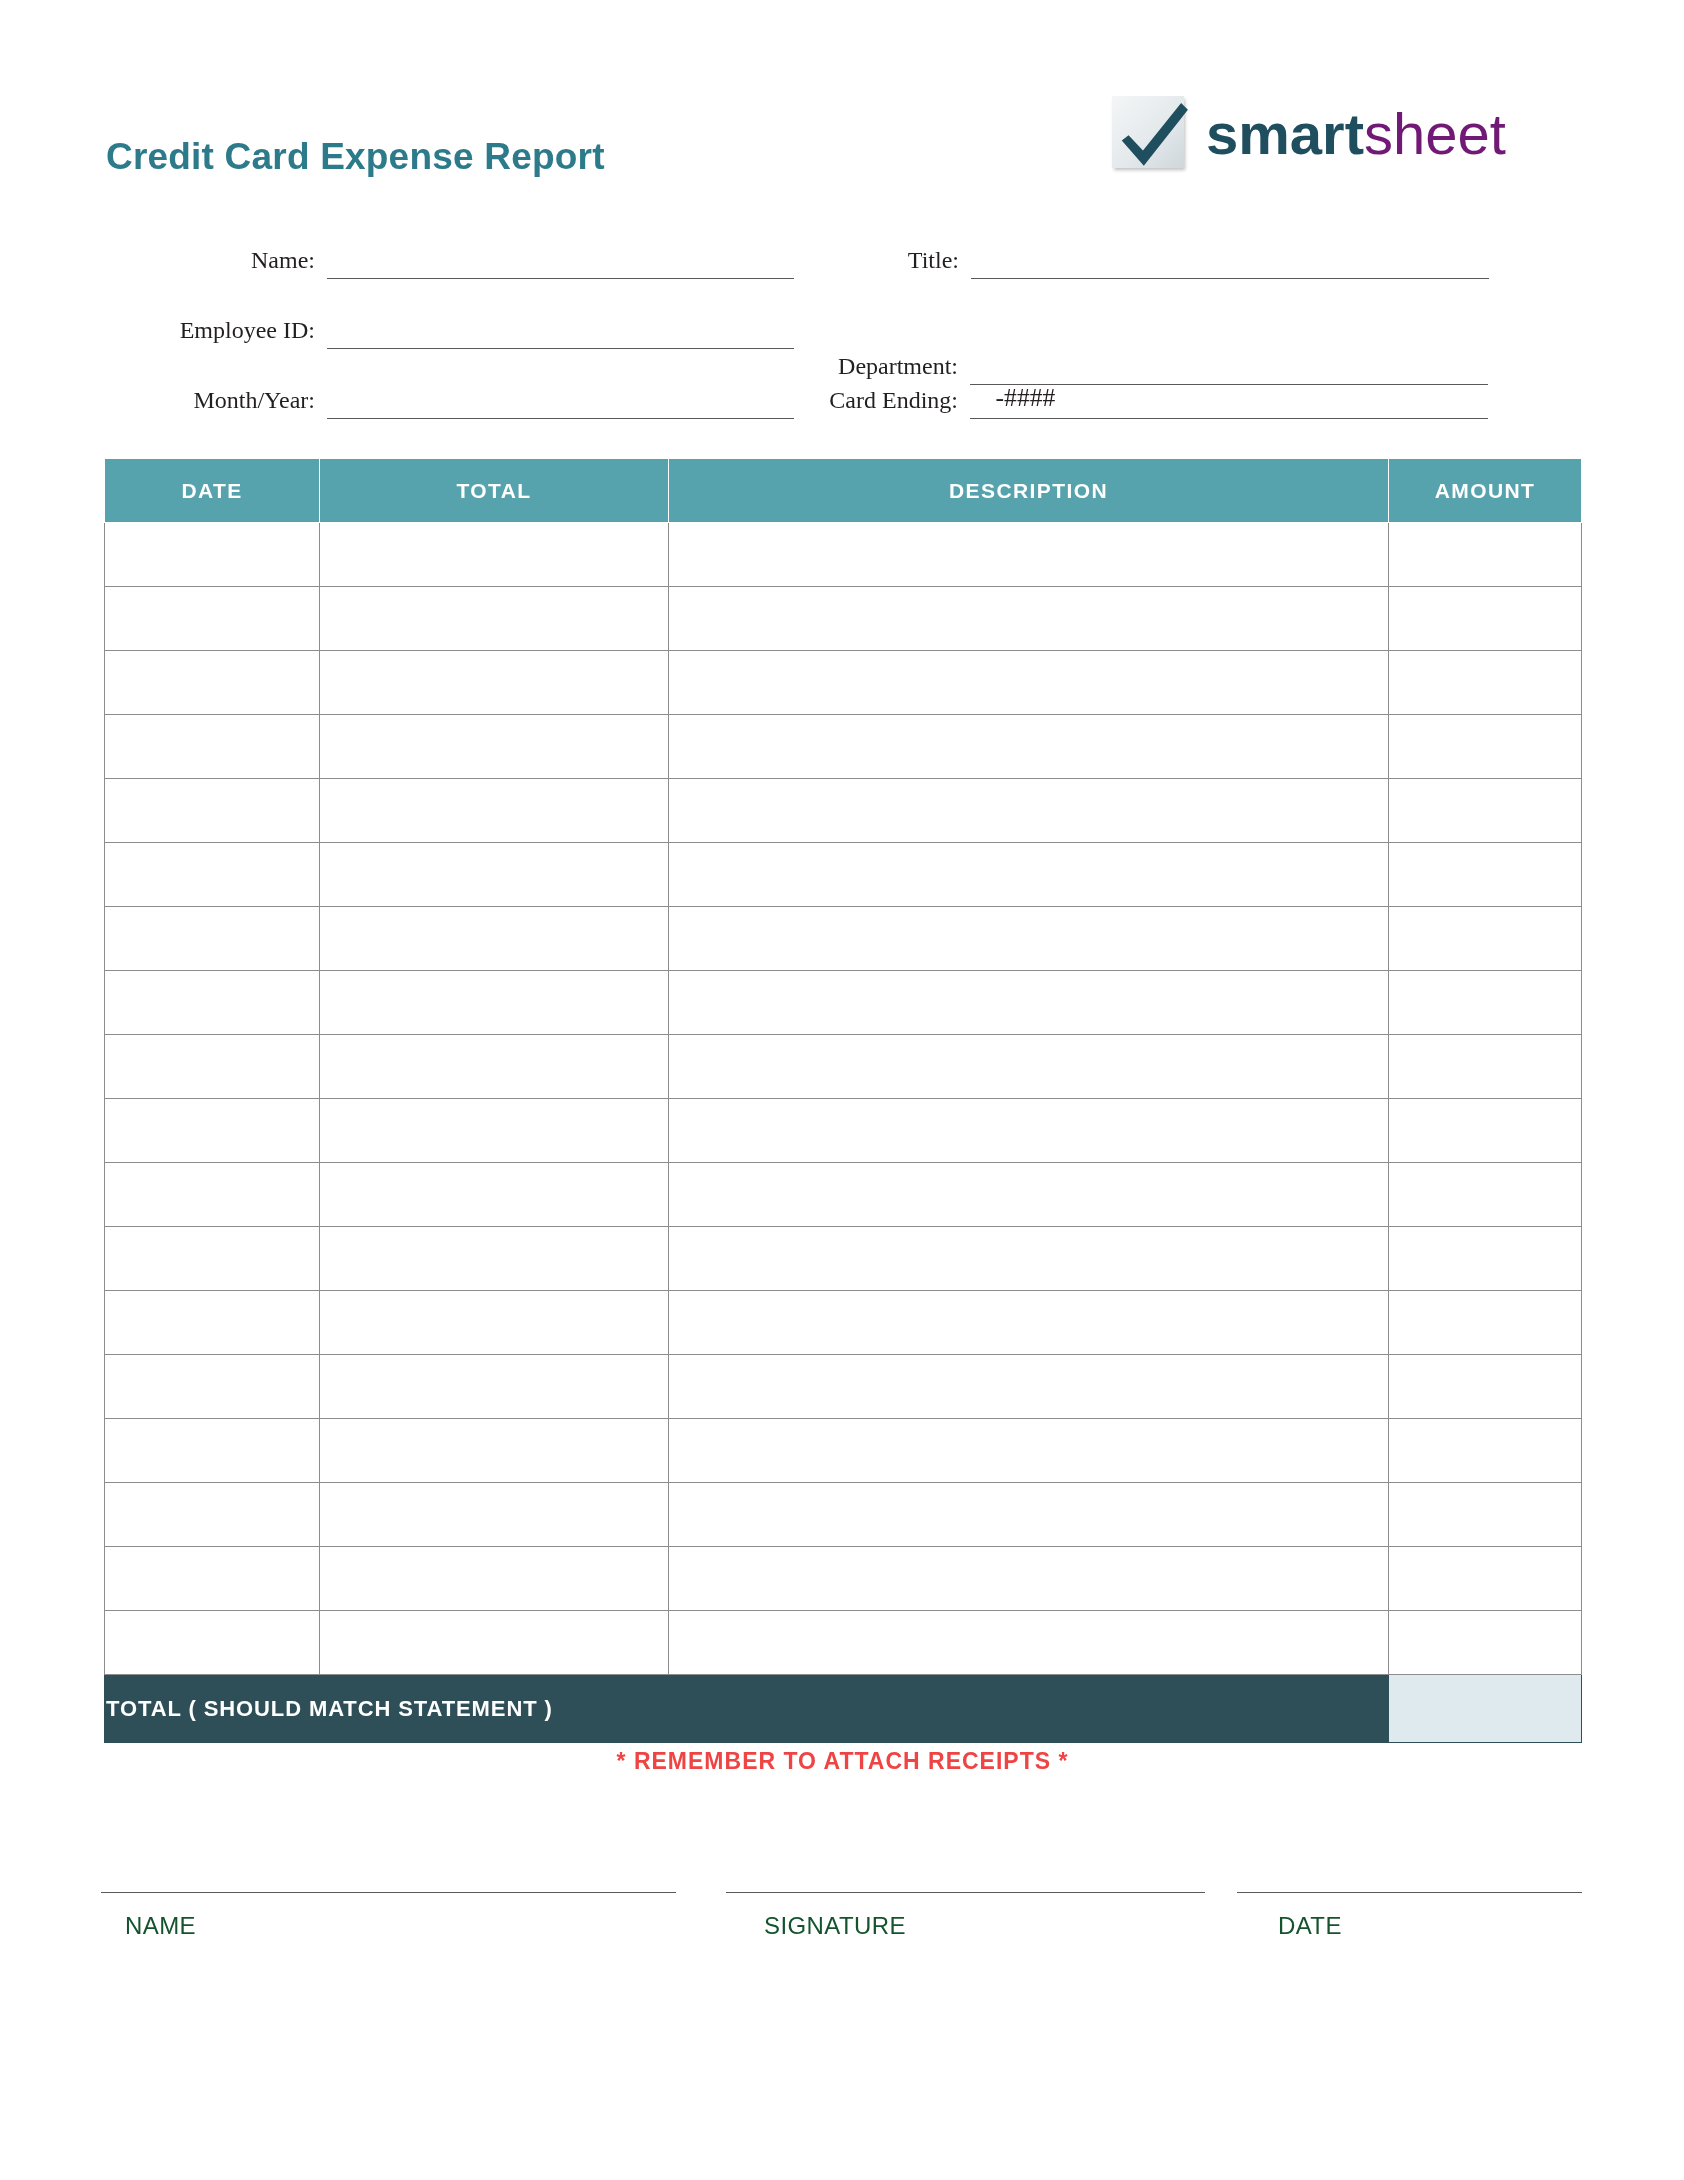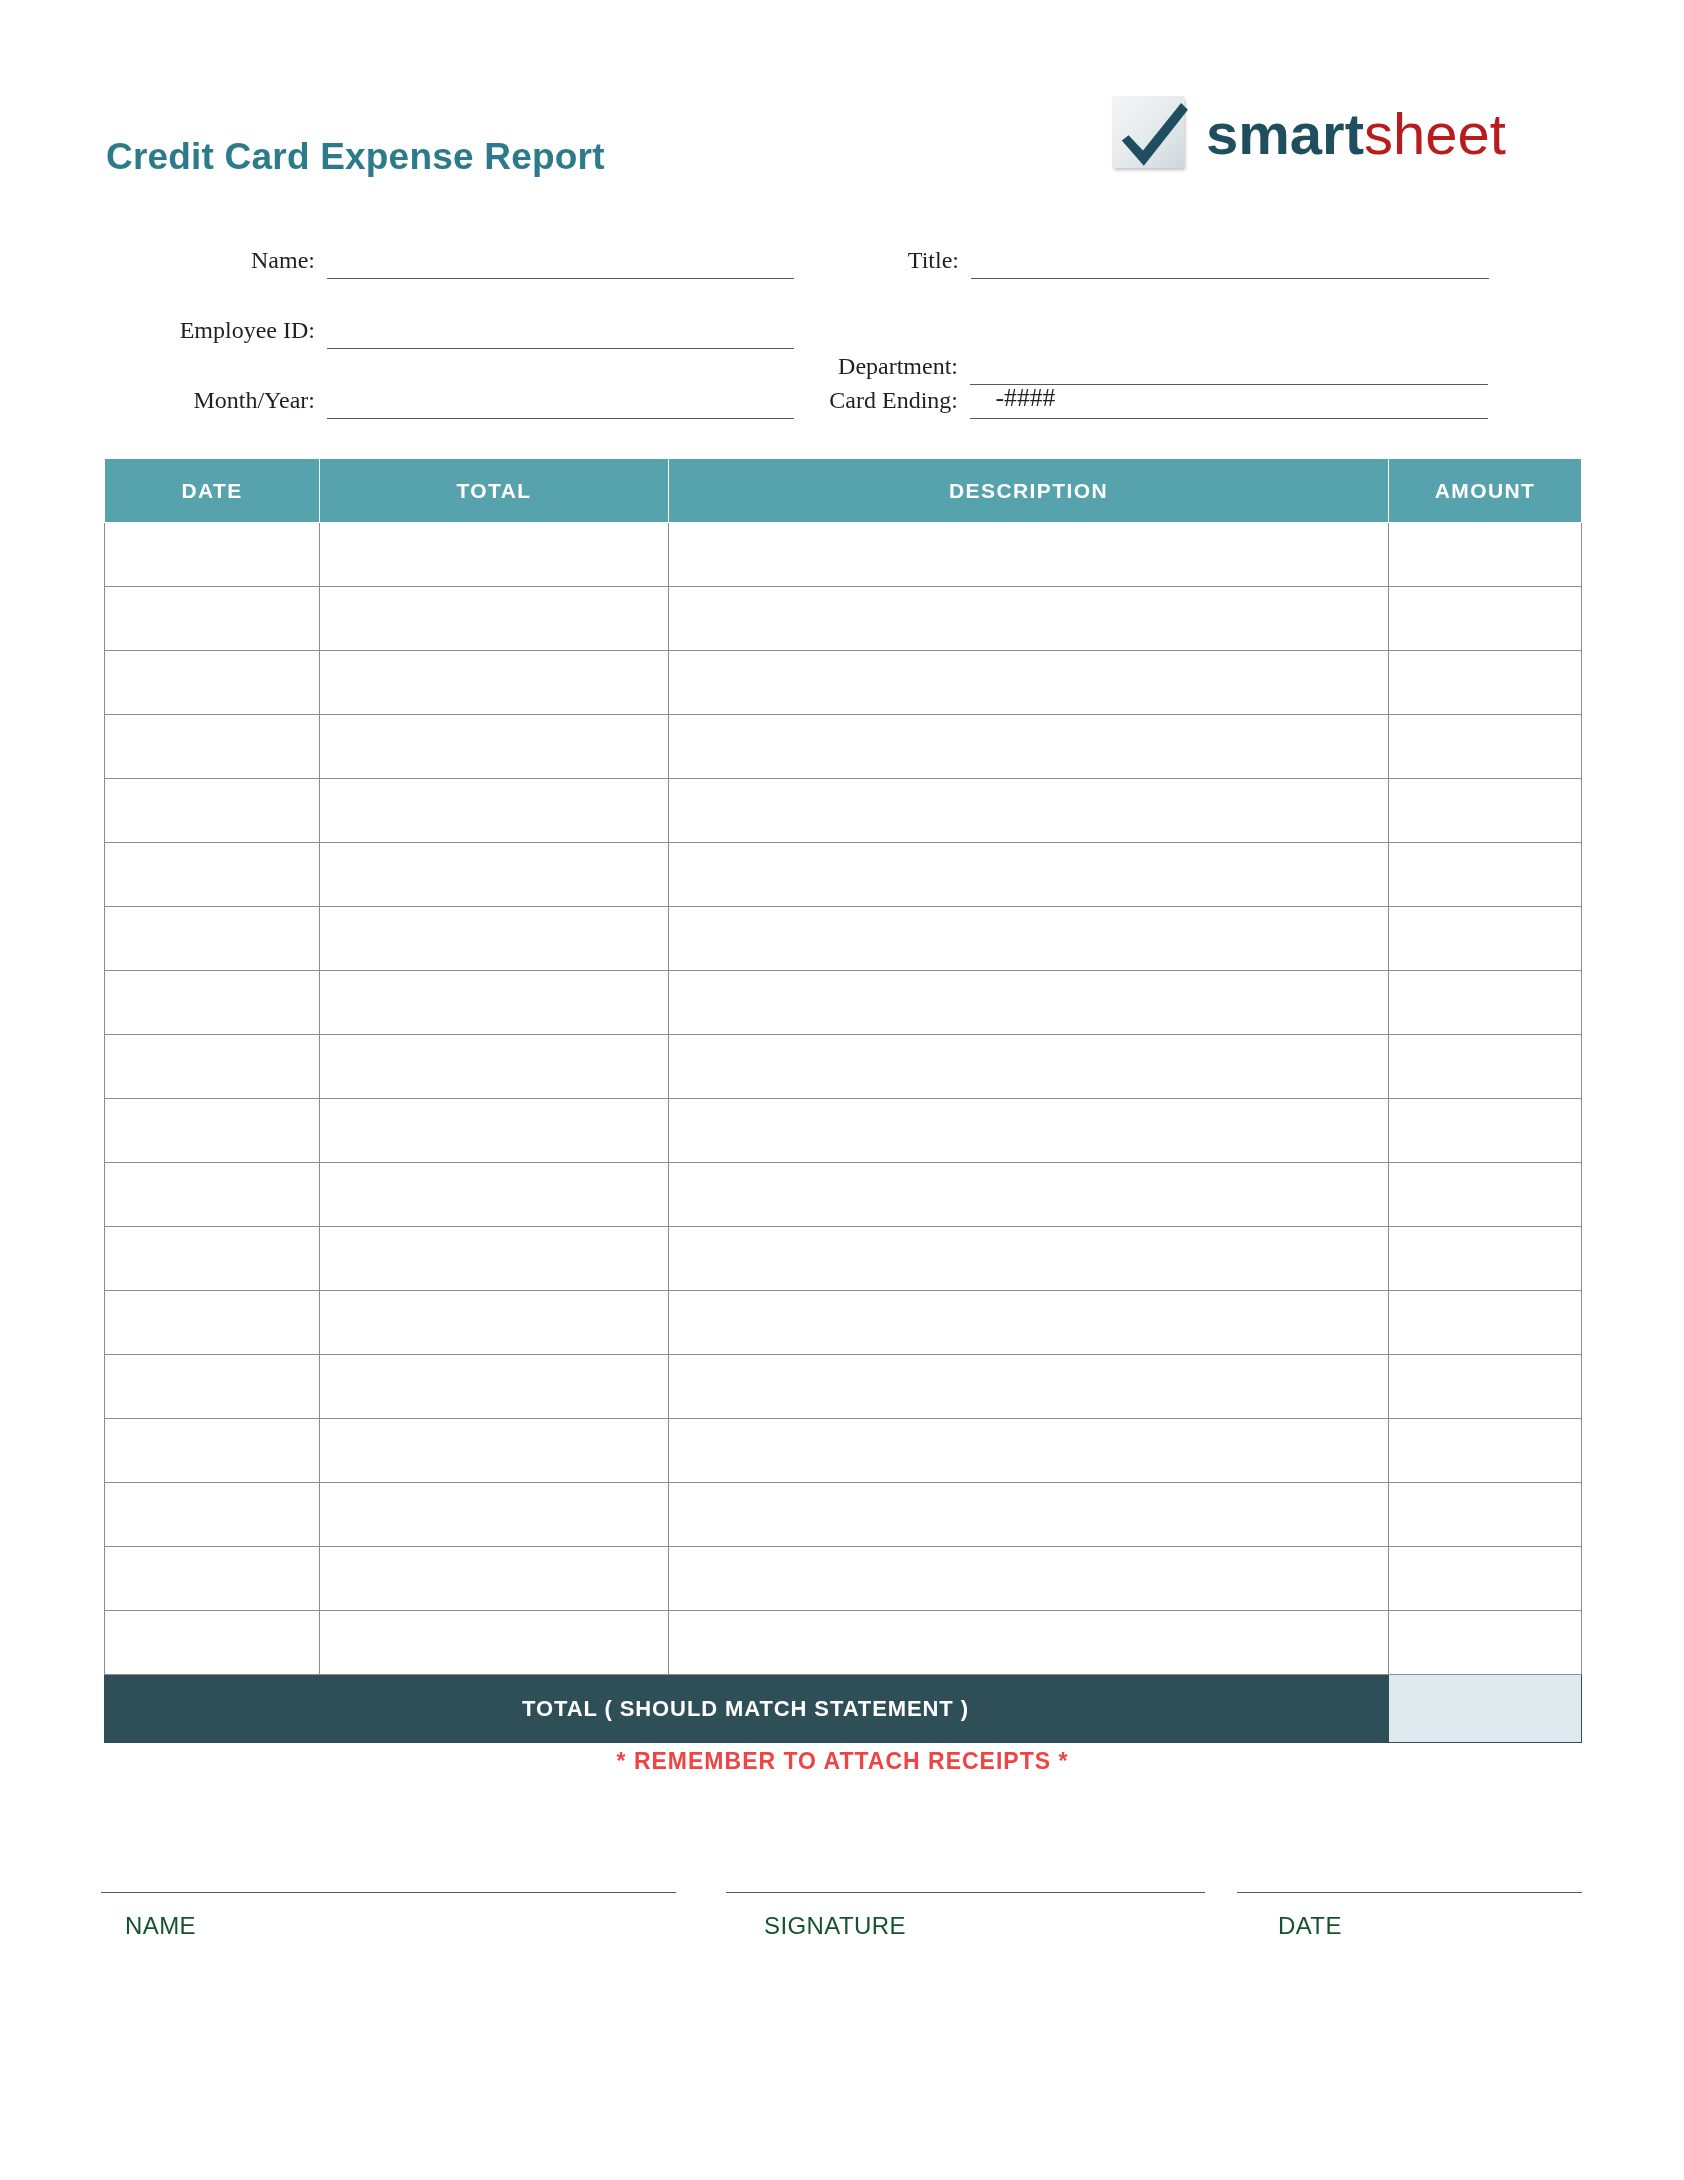--- a/index.html
+++ b/index.html
@@ -67,21 +67,21 @@
     position: absolute;
     left: 3.4px; top: 1.7px;
   }
   .logo-text {
     font-size: 58px;
     line-height: 58px;
     color: #1f4e5f;
     white-space: nowrap;
   }
   .logo-text .bold { font-weight: bold; }
-  .logo-text .light { font-weight: normal; color:#b91c1c; }
+  .logo-text .light { font-weight: normal; color:#701a75; }
 
   
   .fields {
     position: absolute;
     left: 0;
     top: 247px;
     width: 1685px;
   }
   .field {
     position: absolute;
@@ -173,21 +173,21 @@
   tr.total-row td {
     background: #2f4f58;
     border: 0.9px solid #2f4f58;
     height: 65px;
   }
   tr.total-row td.total-label {
     color: #ffffff;
     font-size: 22px;
     font-weight: bold;
     letter-spacing: 0.9px;
-    text-align: center;
+    text-align: left;
     padding-right: 3px;
     vertical-align: middle;
   }
   tr.total-row td.total-value {
     background: #dfeaee;
     border: 0.9px solid #2f4f58;
   }
 
   
   .reminder {

